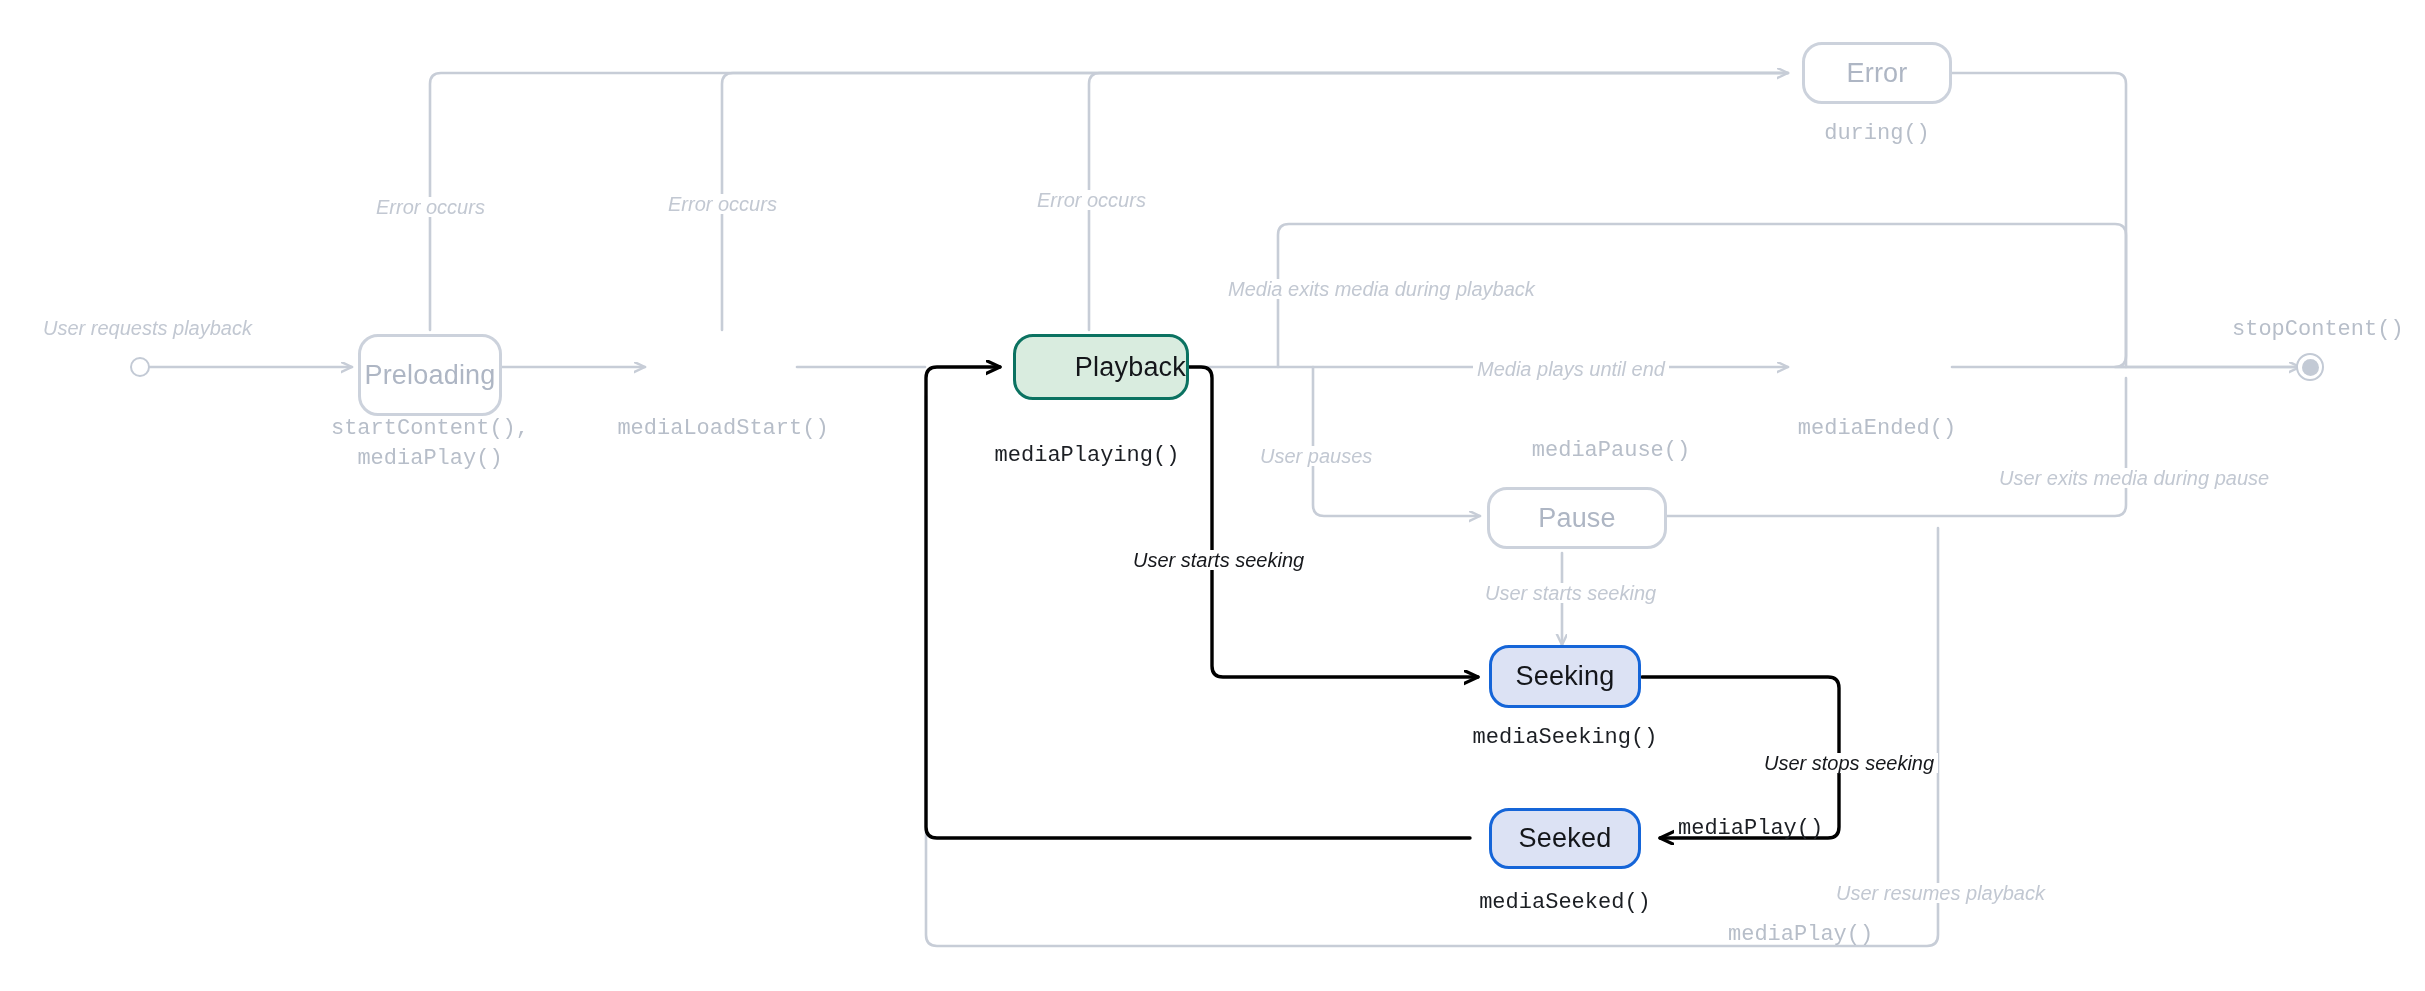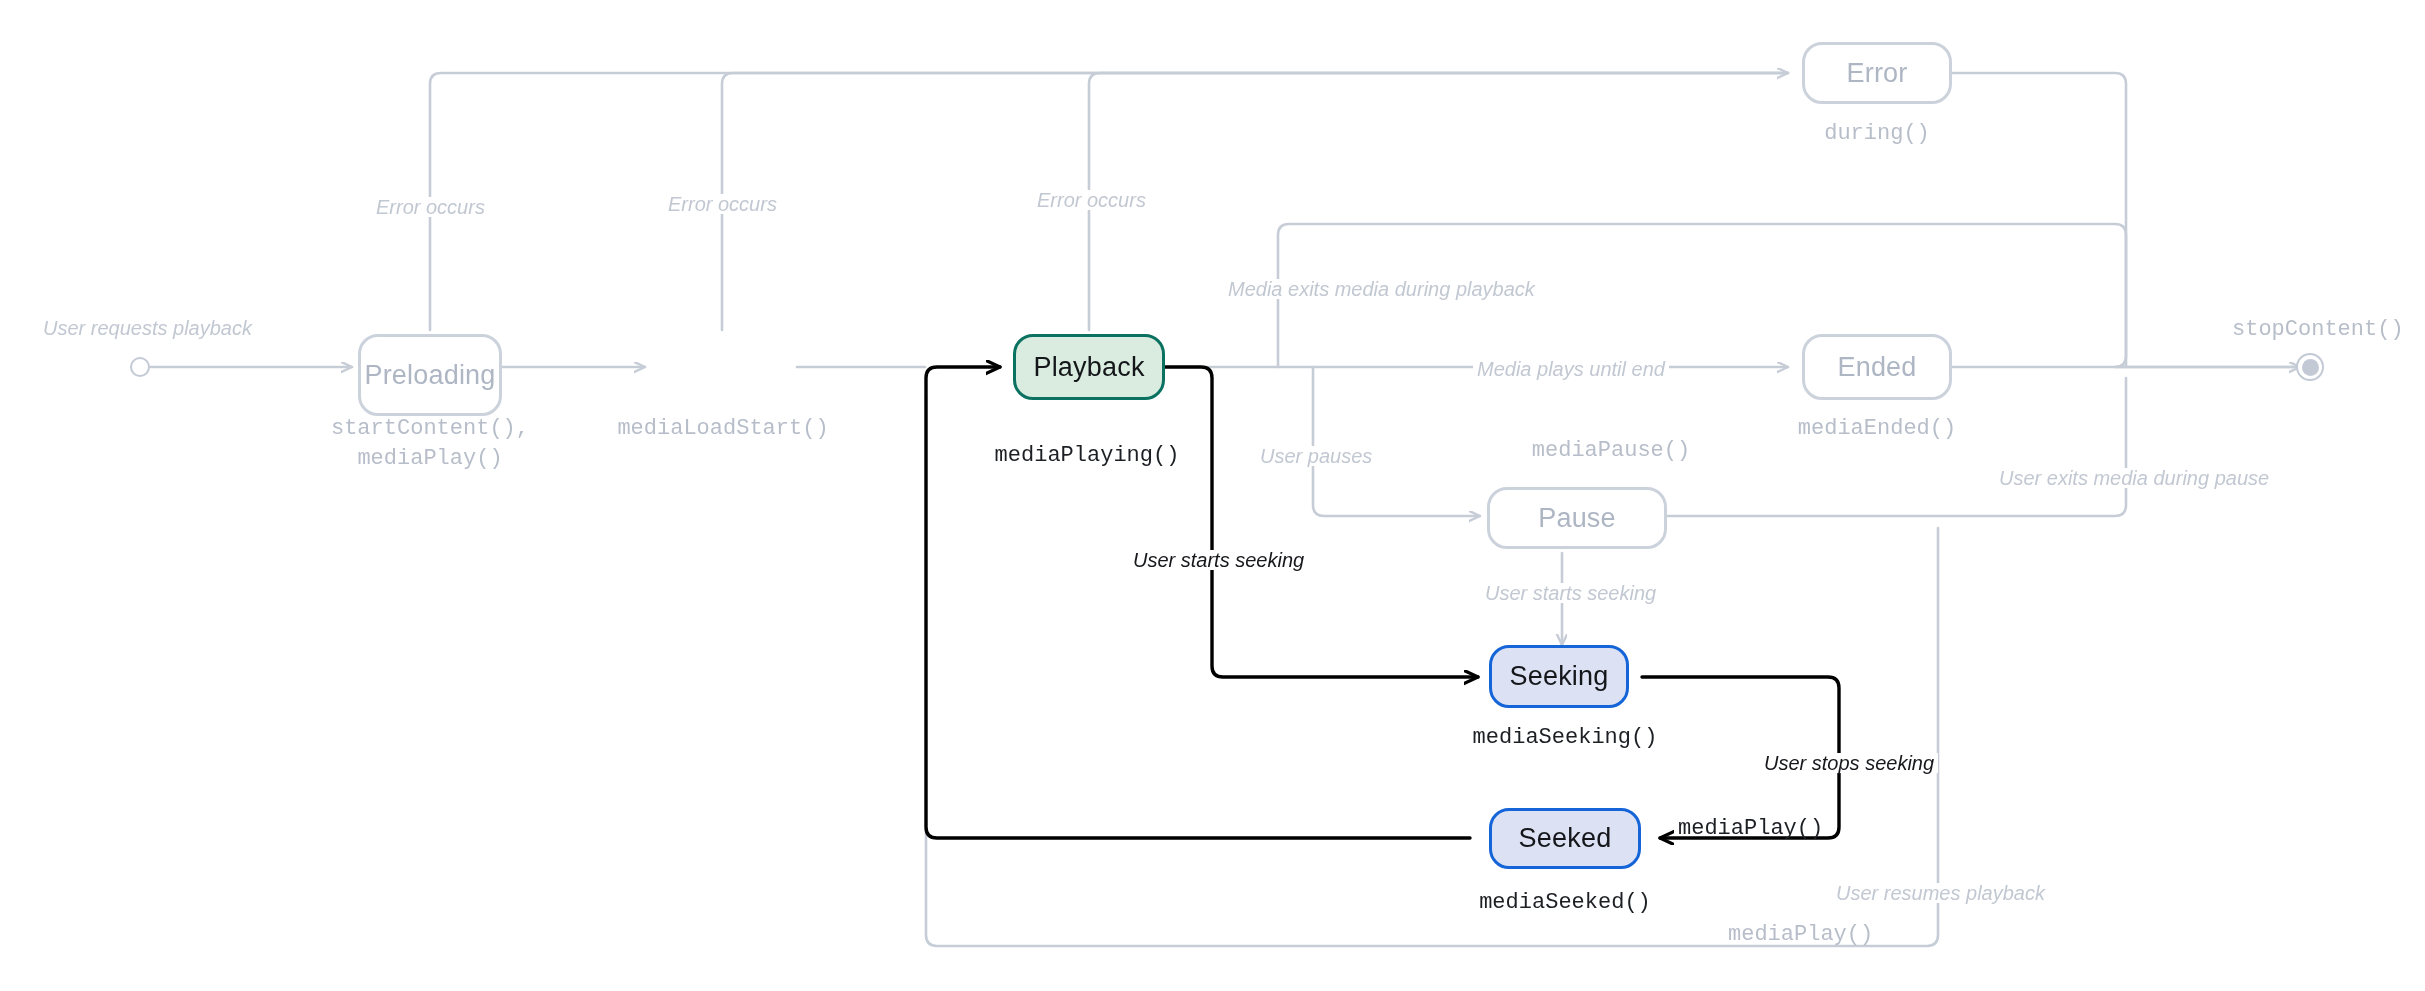--- a/index.html
+++ b/index.html
@@ -155,41 +155,38 @@
   <div class="callout dim" style="left:2232px; top:315px; width:180px; text-align:left;">stopContent()</div>
 
   <div class="node dim" style="left:358px; top:334px; width:144px; height:82px;">
     <span>Preloading</span>
   </div>
   <div class="callout dim" style="left:300px; top:414px; width:260px;">startContent(),
 mediaPlay()</div>
 
   <div class="callout dim" style="left:595px; top:414px; width:256px;">mediaLoadStart()</div>
 
-  <div class="node active-green" style="left:1013px; top:334px; width:152px; height:66px;">
+  <div class="node active-green" style="left:1013px; top:334px; width:176px; height:66px;justify-content:flex-end;">
     <span>Playback</span>
   </div>
   <div class="callout dark" style="left:957px; top:441px; width:260px;">mediaPlaying()</div>
 
   <div class="node dim" style="left:1802px; top:42px; width:150px; height:62px;">
     <span>Error</span>
   </div>
   <div class="callout dim" style="left:1797px; top:119px; width:160px;">during()</div>
 
-  <div class="node dim" style="left:1802px; top:334px; width:150px; height:66px;">
-    <span>Ended</span>
-  </div>
   <div class="callout dim" style="left:1742px; top:414px; width:270px;">mediaEnded()</div>
 
   <div class="node dim" style="left:1487px; top:487px; width:180px; height:62px;text-align:center;">
     <span>Pause</span>
   </div>
   <div class="callout dim" style="left:1476px; top:436px; width:270px;">mediaPause()</div>
 
-  <div class="node active-blue" style="left:1489px; top:645px; width:140px; height:63px;">
+  <div class="node active-blue" style="left:1489px; top:645px; width:152px; height:63px;">
     <span>Seeking</span>
   </div>
   <div class="callout dark" style="left:1435px; top:723px; width:260px;">mediaSeeking()</div>
 
   <div class="node active-blue" style="left:1489px; top:808px; width:152px; height:61px;">
     <span>Seeked</span>
   </div>
   <div class="callout dark" style="left:1435px; top:888px; width:260px;">mediaSeeked()</div>
 
   <div class="edge-label dim" style="left:43px; top:318px;">User requests playback</div>

